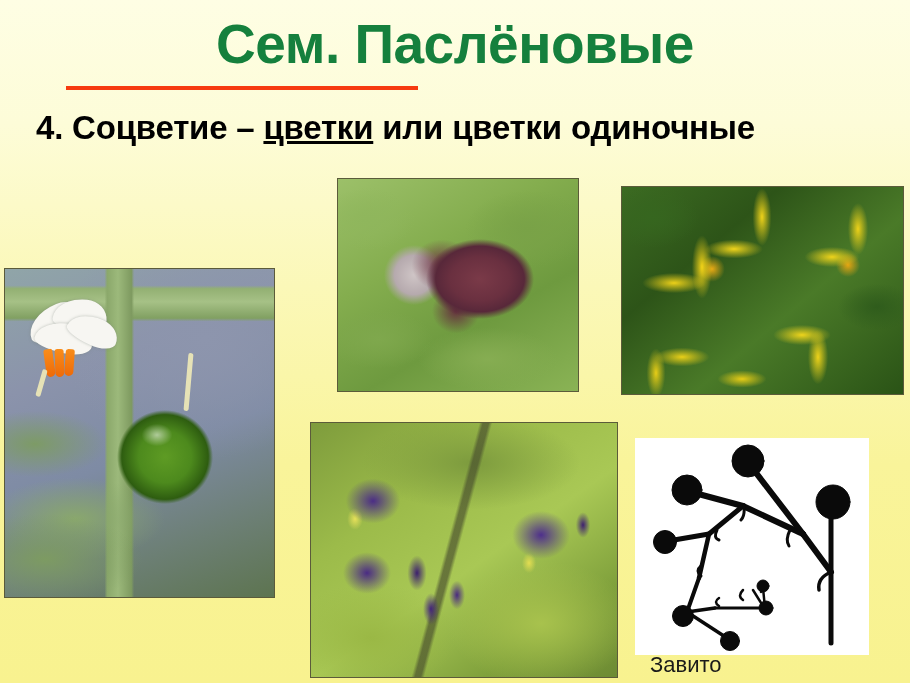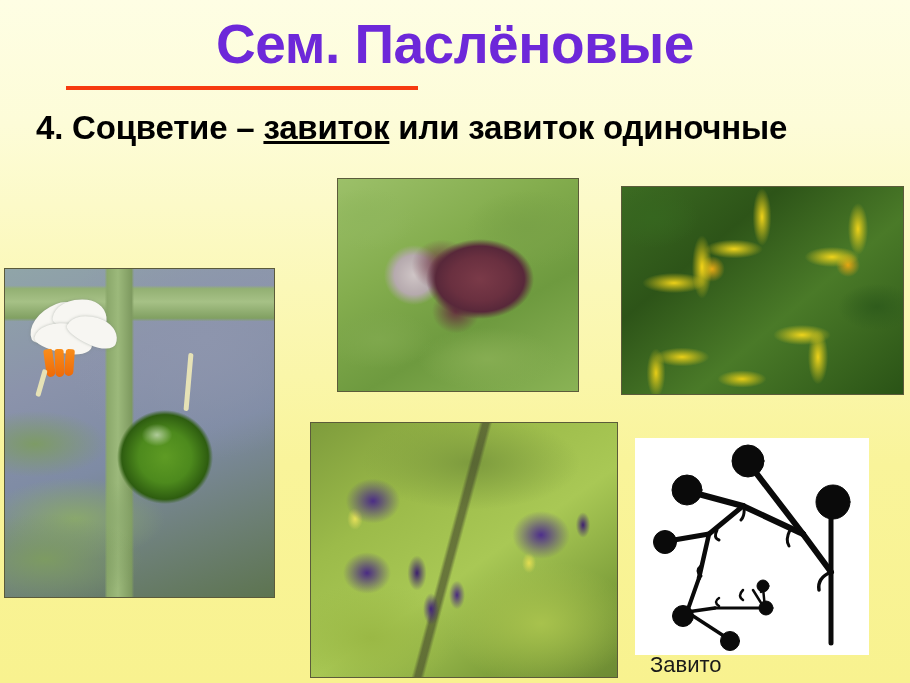--- a/index.html
+++ b/index.html
@@ -23,21 +23,21 @@
 
   
   .slide-title {
     position: absolute;
     left: 0;
     top: 16px;
     width: 910px;
     text-align: center;
     font-size: 55px;
     font-weight: bold;
-    color: #6d28d9;
+    color: #15803d;
     letter-spacing: -0.5px;
     line-height: 1.05;
     white-space: nowrap;
   }
   .title-underline {
     position: absolute;
     left: 66px;
     top: 86px;
     width: 352px;
     height: 4px;
@@ -206,21 +206,21 @@
     line-height: 1.2;
     white-space: nowrap;
   }
 </style>
 </head>
 <body>
 
 <div class="slide-title">Сем. Паслёновые</div>
 <div class="title-underline"></div>
 
-<div class="subtitle"><span>4. Соцветие – </span><u>завиток</u><span> или завиток одиночные</span></div>
+<div class="subtitle"><span>4. Соцветие – </span><u>цветки</u><span> или цветки одиночные</span></div>
 
 <div class="photo" id="photo-white-flower-berry">
   <div class="photo-inner bg-white-flower"></div>
   <div class="wf-petal" style="left:22px;top:36px;width:60px;height:34px;transform:rotate(-22deg);"></div>
   <div class="wf-petal" style="left:48px;top:30px;width:54px;height:32px;transform:rotate(6deg);"></div>
   <div class="wf-petal" style="left:30px;top:54px;width:58px;height:30px;transform:rotate(12deg);"></div>
   <div class="wf-petal" style="left:62px;top:48px;width:52px;height:28px;transform:rotate(24deg);"></div>
   <div class="wf-anther" style="left:40px;top:80px;width:9px;height:28px;transform:rotate(-8deg);"></div>
   <div class="wf-anther" style="left:50px;top:80px;width:9px;height:28px;transform:rotate(-2deg);"></div>
   <div class="wf-anther" style="left:60px;top:80px;width:9px;height:27px;transform:rotate(4deg);"></div>

